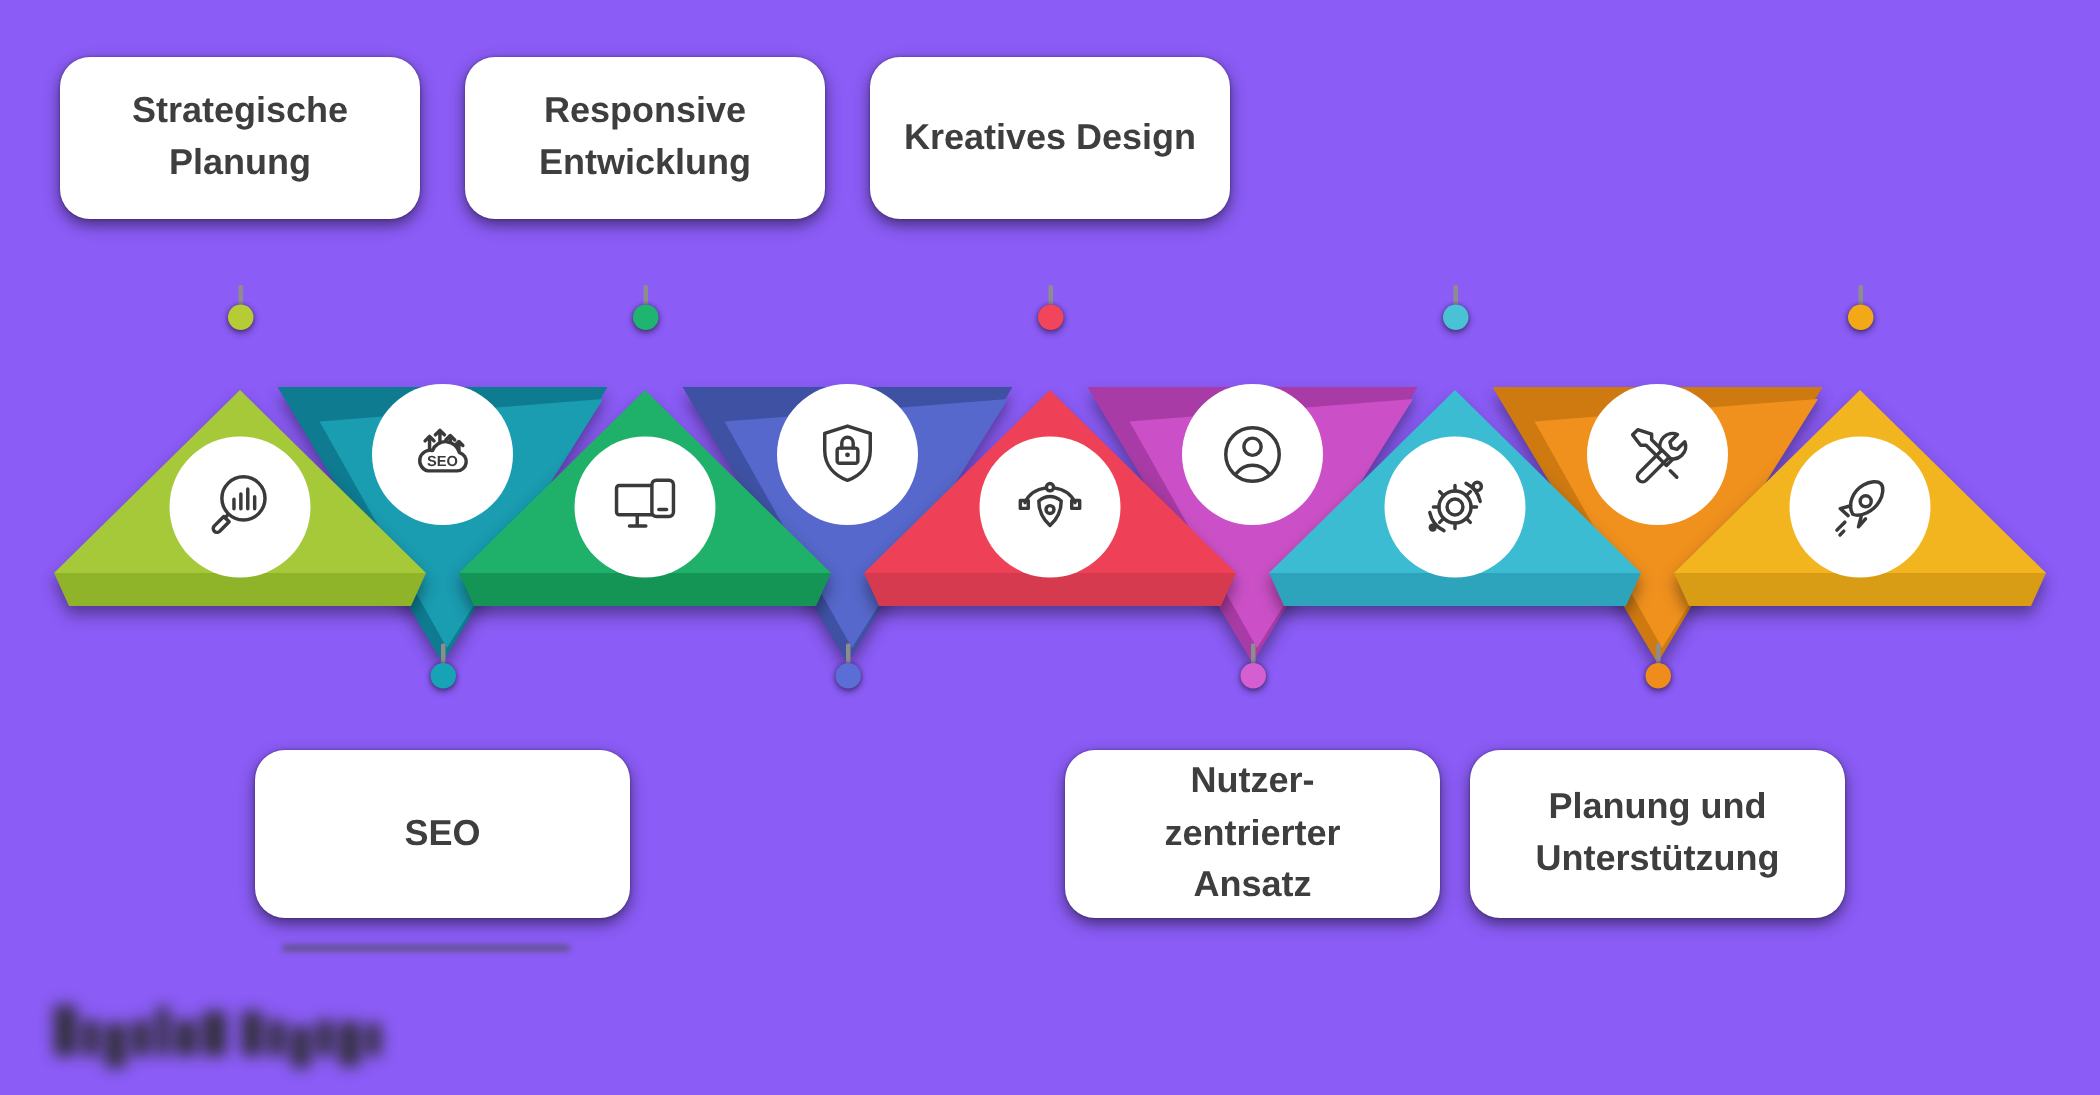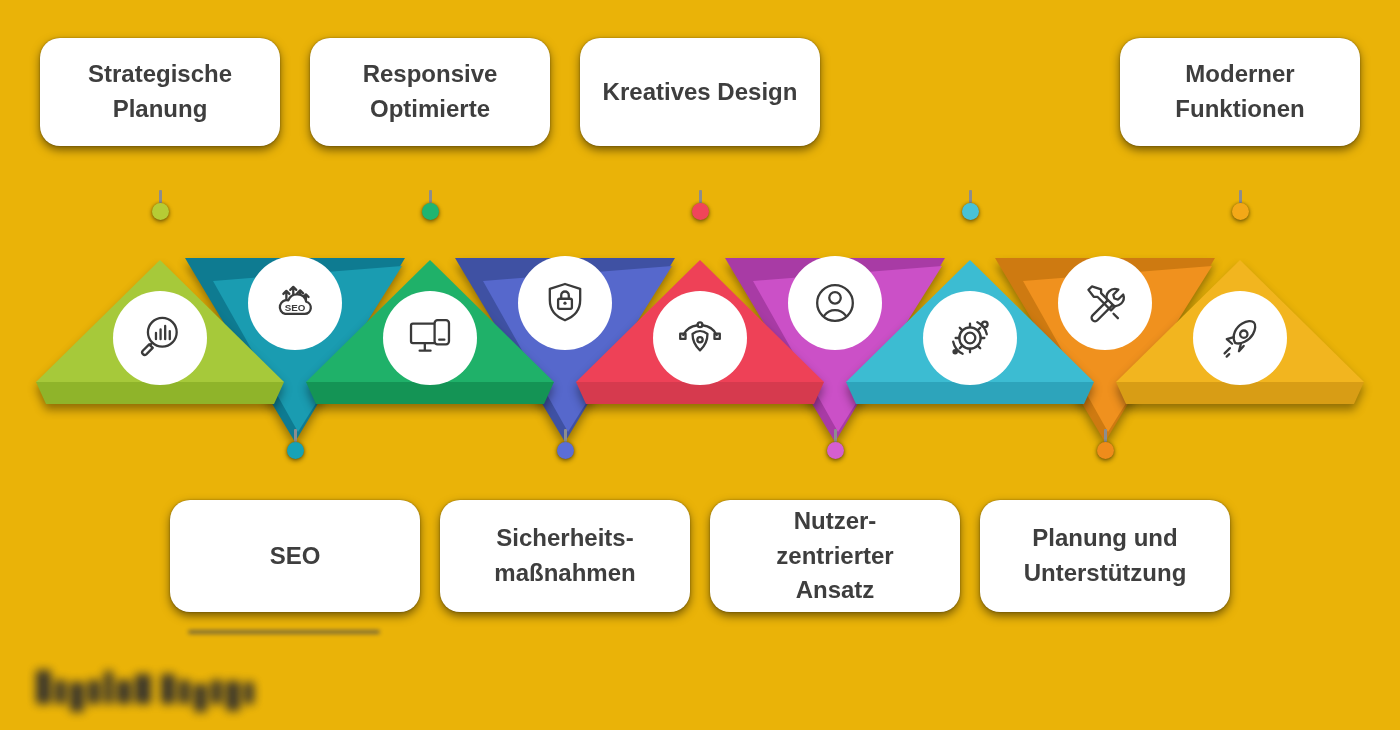--- a/index.html
+++ b/index.html
@@ -1,16 +1,16 @@
 <!DOCTYPE html>
 <html><head>
 <meta charset="utf-8">
 <style>
   html,body{margin:0;padding:0;background:#fff;}
-  #stage{position:relative;width:1400px;height:730px;background:#eab308;overflow:hidden;
+  #stage{position:relative;width:1400px;height:730px;background:#8b5cf6;overflow:hidden;
          font-family:"Liberation Sans",sans-serif;}
   .box{position:absolute;background:#ffffff;border-radius:20px;
        box-shadow:0 4px 10px rgba(0,0,0,.5), 0 0 2px rgba(0,0,0,.35);
        display:flex;align-items:center;justify-content:center;text-align:center;
        font-weight:700;font-size:24px;color:#3e3e3e;line-height:1.45;white-space:pre-line;}
   .box.top{top:38px;width:240px;height:108px;}
   .box.bottom{top:500px;width:250px;height:112px;}
   .dot{position:absolute;width:17px;height:17px;border-radius:50%;
        box-shadow:0 2px 5px rgba(0,0,0,.45), 0 0 3px rgba(0,0,0,.3);}
   .stem{position:absolute;width:3px;height:13px;background:#8d8d8d;border-radius:1px;}
@@ -38,24 +38,22 @@
       filter:blur(2px);opacity:.7;border-radius:2px;}
 </style>
 </head>
 <body>
 
 <div id="stage">
 
   <div class="box top" style="left:40px">Strategische
 Planung</div>
   <div class="box top" style="left:310px">Responsive
-Optimierte</div>
+Entwicklung</div>
   <div class="box top" style="left:580px">Kreatives Design</div>
-  <div class="box top" style="left:1120px">Moderner
-Funktionen</div>
 
   <svg id="pyramid-svg" width="1400" height="730" viewBox="0 0 1400 730">
       <g class="tri">
         <polygon fill="#0e7b91" points="185,258 405,258 295,442"></polygon>
         <polygon fill="#1a9cb1" points="213,281 402,266 298,432"></polygon>
         <g>
           <circle cx="295" cy="303" r="47" fill="#fff"></circle>
           <g class="icon" transform="translate(267.4,275.4) scale(1.15)">
             <path d="M16.5 21v-7.5m-2.6 2.6 2.6-2.6 2.6 2.6"></path>
             <path d="M22.5 19v-9m-2.6 2.6 2.6-2.6 2.6 2.6"></path>
@@ -193,22 +191,20 @@
       <div class="dot" style="left: 286.5px; top: 442px; background: rgb(23, 162, 182);"></div>
       <div class="stem" style="left: 563.5px; top: 429px;"></div>
       <div class="dot" style="left: 556.5px; top: 442px; background: rgb(91, 110, 214);"></div>
       <div class="stem" style="left: 833.5px; top: 429px;"></div>
       <div class="dot" style="left: 826.5px; top: 442px; background: rgb(213, 95, 208);"></div>
       <div class="stem" style="left: 1103.5px; top: 429px;"></div>
       <div class="dot" style="left: 1096.5px; top: 442px; background: rgb(239, 140, 27);"></div>
     </div>
 
   <div class="box bottom" style="left:170px">SEO</div>
-  <div class="box bottom" style="left:440px">Sicherheits-
-maßnahmen</div>
   <div class="box bottom" style="left:710px">Nutzer-
 zentrierter
 Ansatz</div>
   <div class="box bottom" style="left:980px">Planung und
 Unterstützung</div>
 
   <div class="wm-tagline"></div>
   <div class="wm">
     <b></b>
       <b></b>

